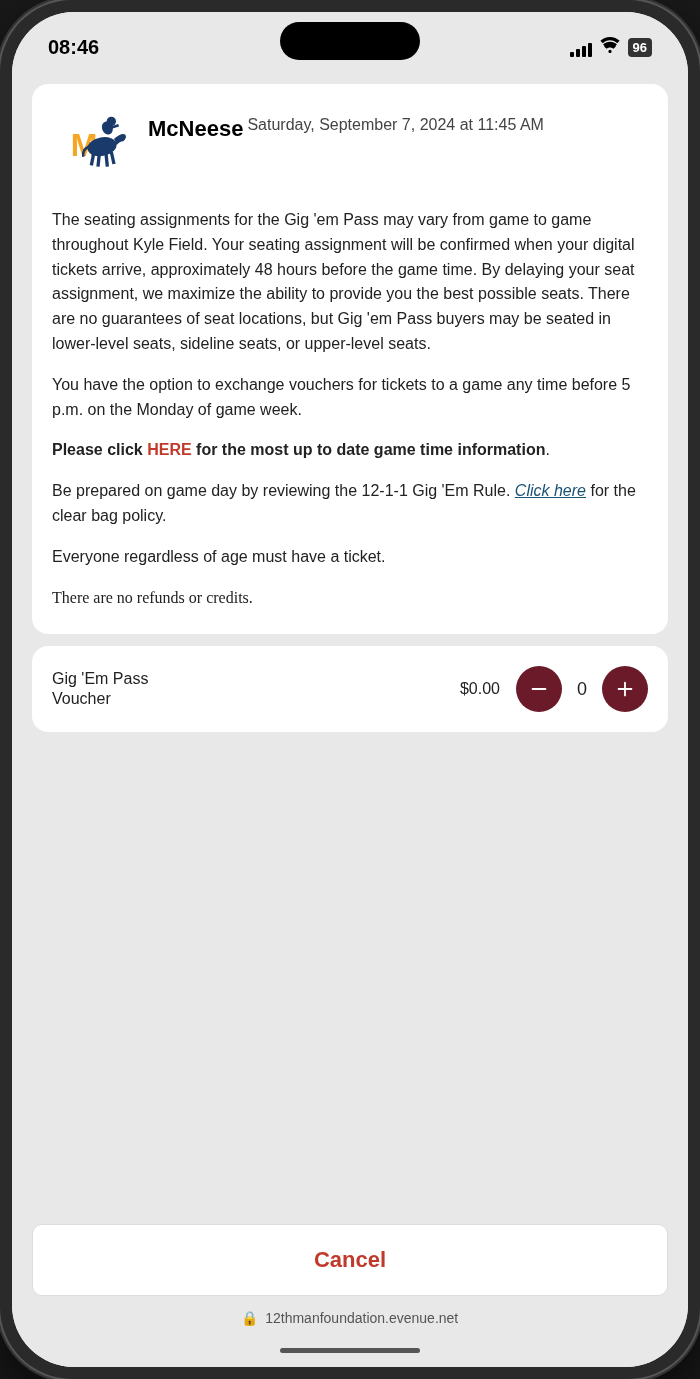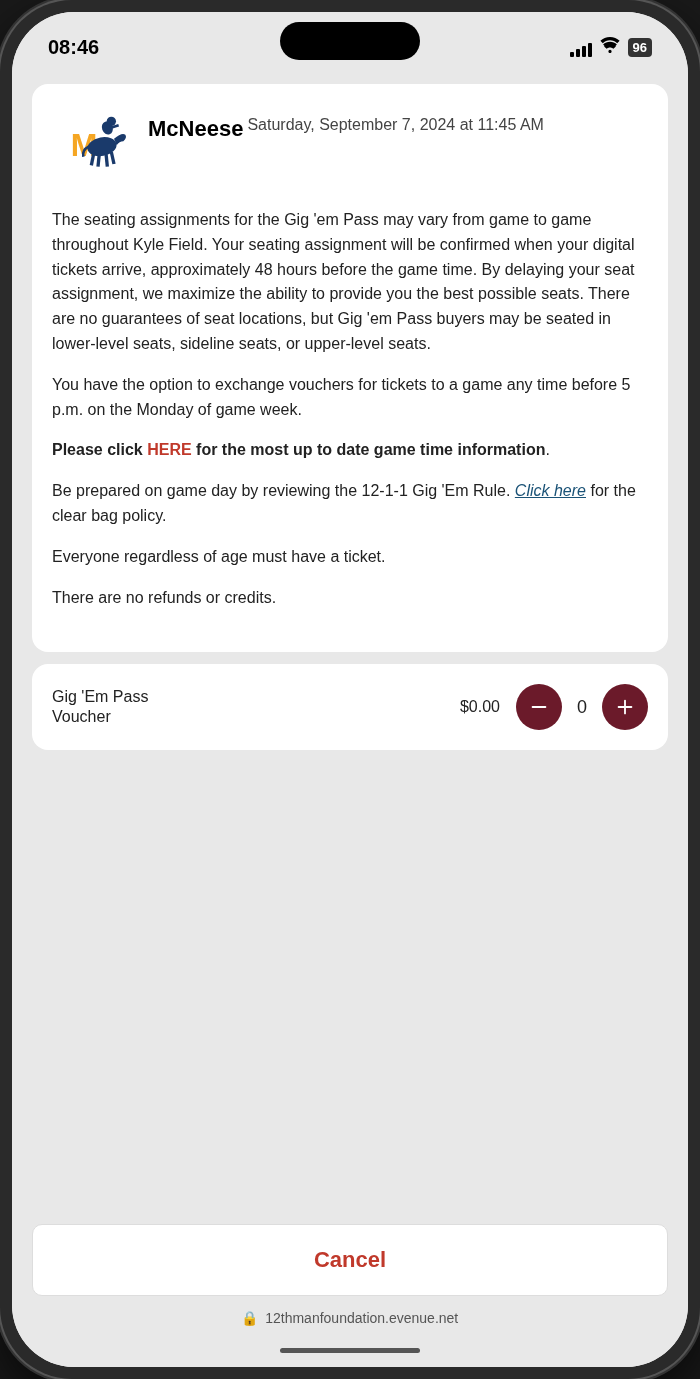--- a/index.html
+++ b/index.html
@@ -149,21 +149,22 @@
     }
 
     .event-body p {
       font-size: 16px;
       line-height: 1.55;
       color: #222;
       margin-bottom: 16px;
     }
 
     .event-body p:last-child {
-      margin-bottom: 18px;
+      margin-bottom: 0;
+      font-family: Liberation Serif, serif;
     }
 
     .link-red {
       color: #c0392b;
       font-weight: 700;
       text-decoration: none;
     }
 
     .link-blue {
       color: #1a5276;

